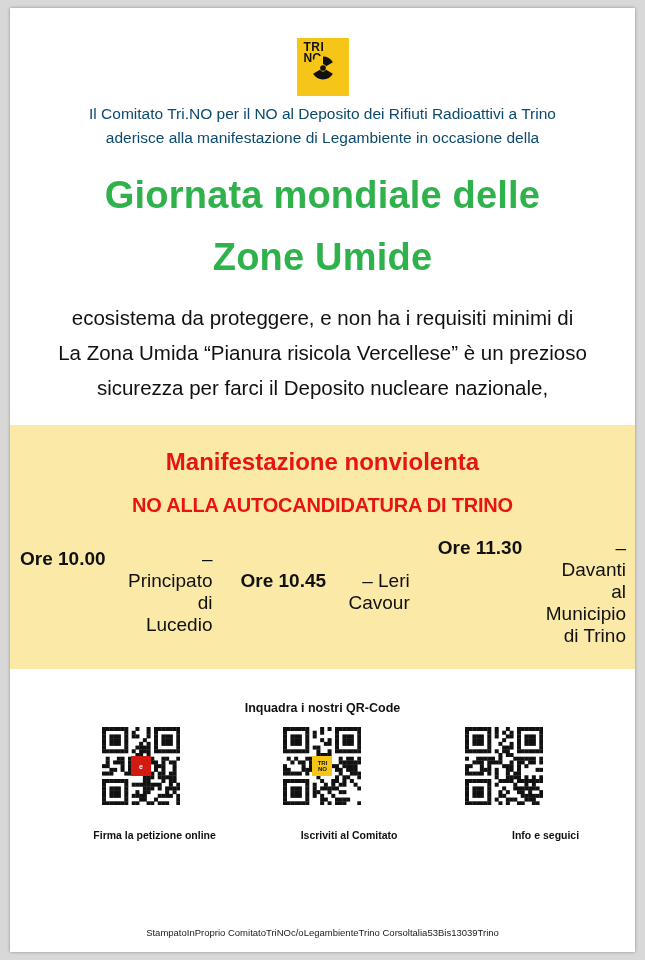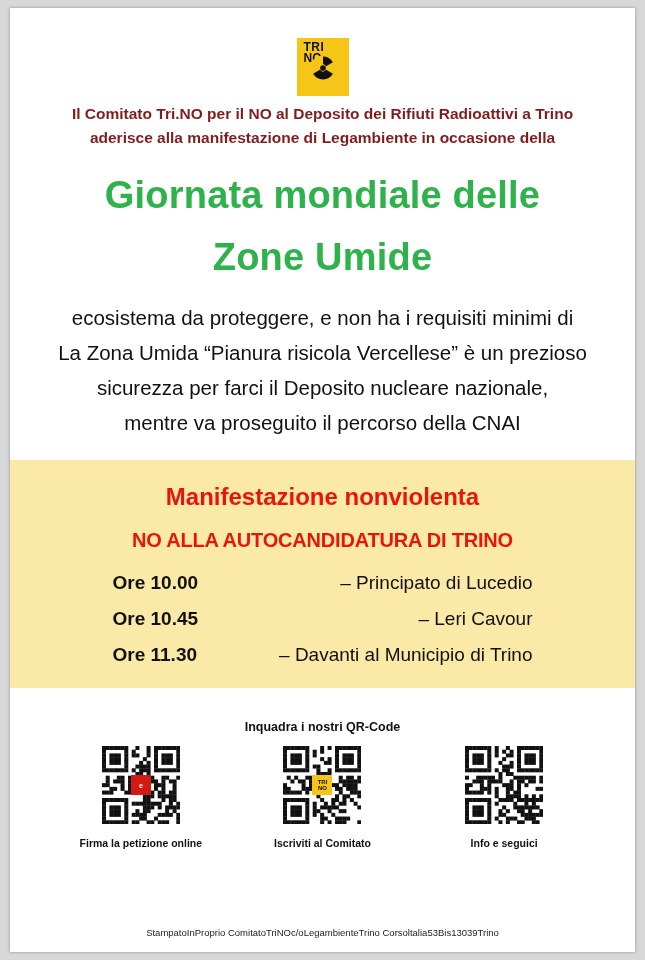--- a/index.html
+++ b/index.html
@@ -64,22 +64,22 @@
     width: 26px;
     height: 26px;
     margin-top: -9px;
     align-self: center;
   }
 
   
   .head {
     text-align: center;
     font-size: 15.5px;
-    font-weight: bold;
-    color: #7f1d1d;
+    font-weight: normal;
+    color: #0c4a6e;
     line-height: 24px;
     padding: 0 18px;
   }
 
   
   .green-title {
     text-align: center;
     color: #2fb24c;
     font-weight: bold;
     font-size: 38px;
@@ -120,22 +120,22 @@
   .yellow .nocand {
     font-size: 20px;
     font-weight: bold;
     color: #e8140f;
     line-height: 44px;
     letter-spacing: -0.2px;
   }
   .sched {
     margin-top: 10px;
     display: flex;
-    flex-direction: column;
-    gap: 14px;
+    flex-direction: row;
+    gap: 28px;
     align-items: center;
   }
   .sched-row {
     font-size: 19px;
     color: #111;
     display: flex;
     justify-content: center;
     width: 420px;
   }
   .sched-row .time {
@@ -171,21 +171,22 @@
     width: 78px;
     height: 78px;
     margin: 0 auto;
     position: relative;
     background-repeat: no-repeat;
   }
   .qr-caption {
     font-size: 10.5px;
     font-weight: bold;
     color: #111;
-    margin-top: 13px;
+    margin-top: 24px;
+    text-align: right;
   }
   .qr-center-mark {
     position: absolute;
     left: 50%;
     top: 50%;
     transform: translate(-50%,-50%);
     width: 20px;
     height: 20px;
     display: flex;
     align-items: center;
@@ -230,21 +231,20 @@
 
   <div class="green-title">
     <span class="l1">Giornata mondiale delle</span>
     <span class="l2">Zone Umide</span>
   </div>
 
   <div class="para">
     <div>ecosistema da proteggere, e non ha i requisiti minimi di</div>
     <div>La Zona Umida “Pianura risicola Vercellese” è un prezioso</div>
     <div>sicurezza per farci il Deposito nucleare nazionale,</div>
-    <div>mentre va proseguito il percorso della CNAI</div>
   </div>
 
   <div class="yellow">
     <div class="nonviolenta">Manifestazione nonviolenta</div>
     <div class="nocand">NO ALLA AUTOCANDIDATURA DI TRINO</div>
 
     <div class="sched">
       <div class="sched-row">
         <span class="time">Ore 10.00</span>
         <span class="place">– Principato di Lucedio</span>

